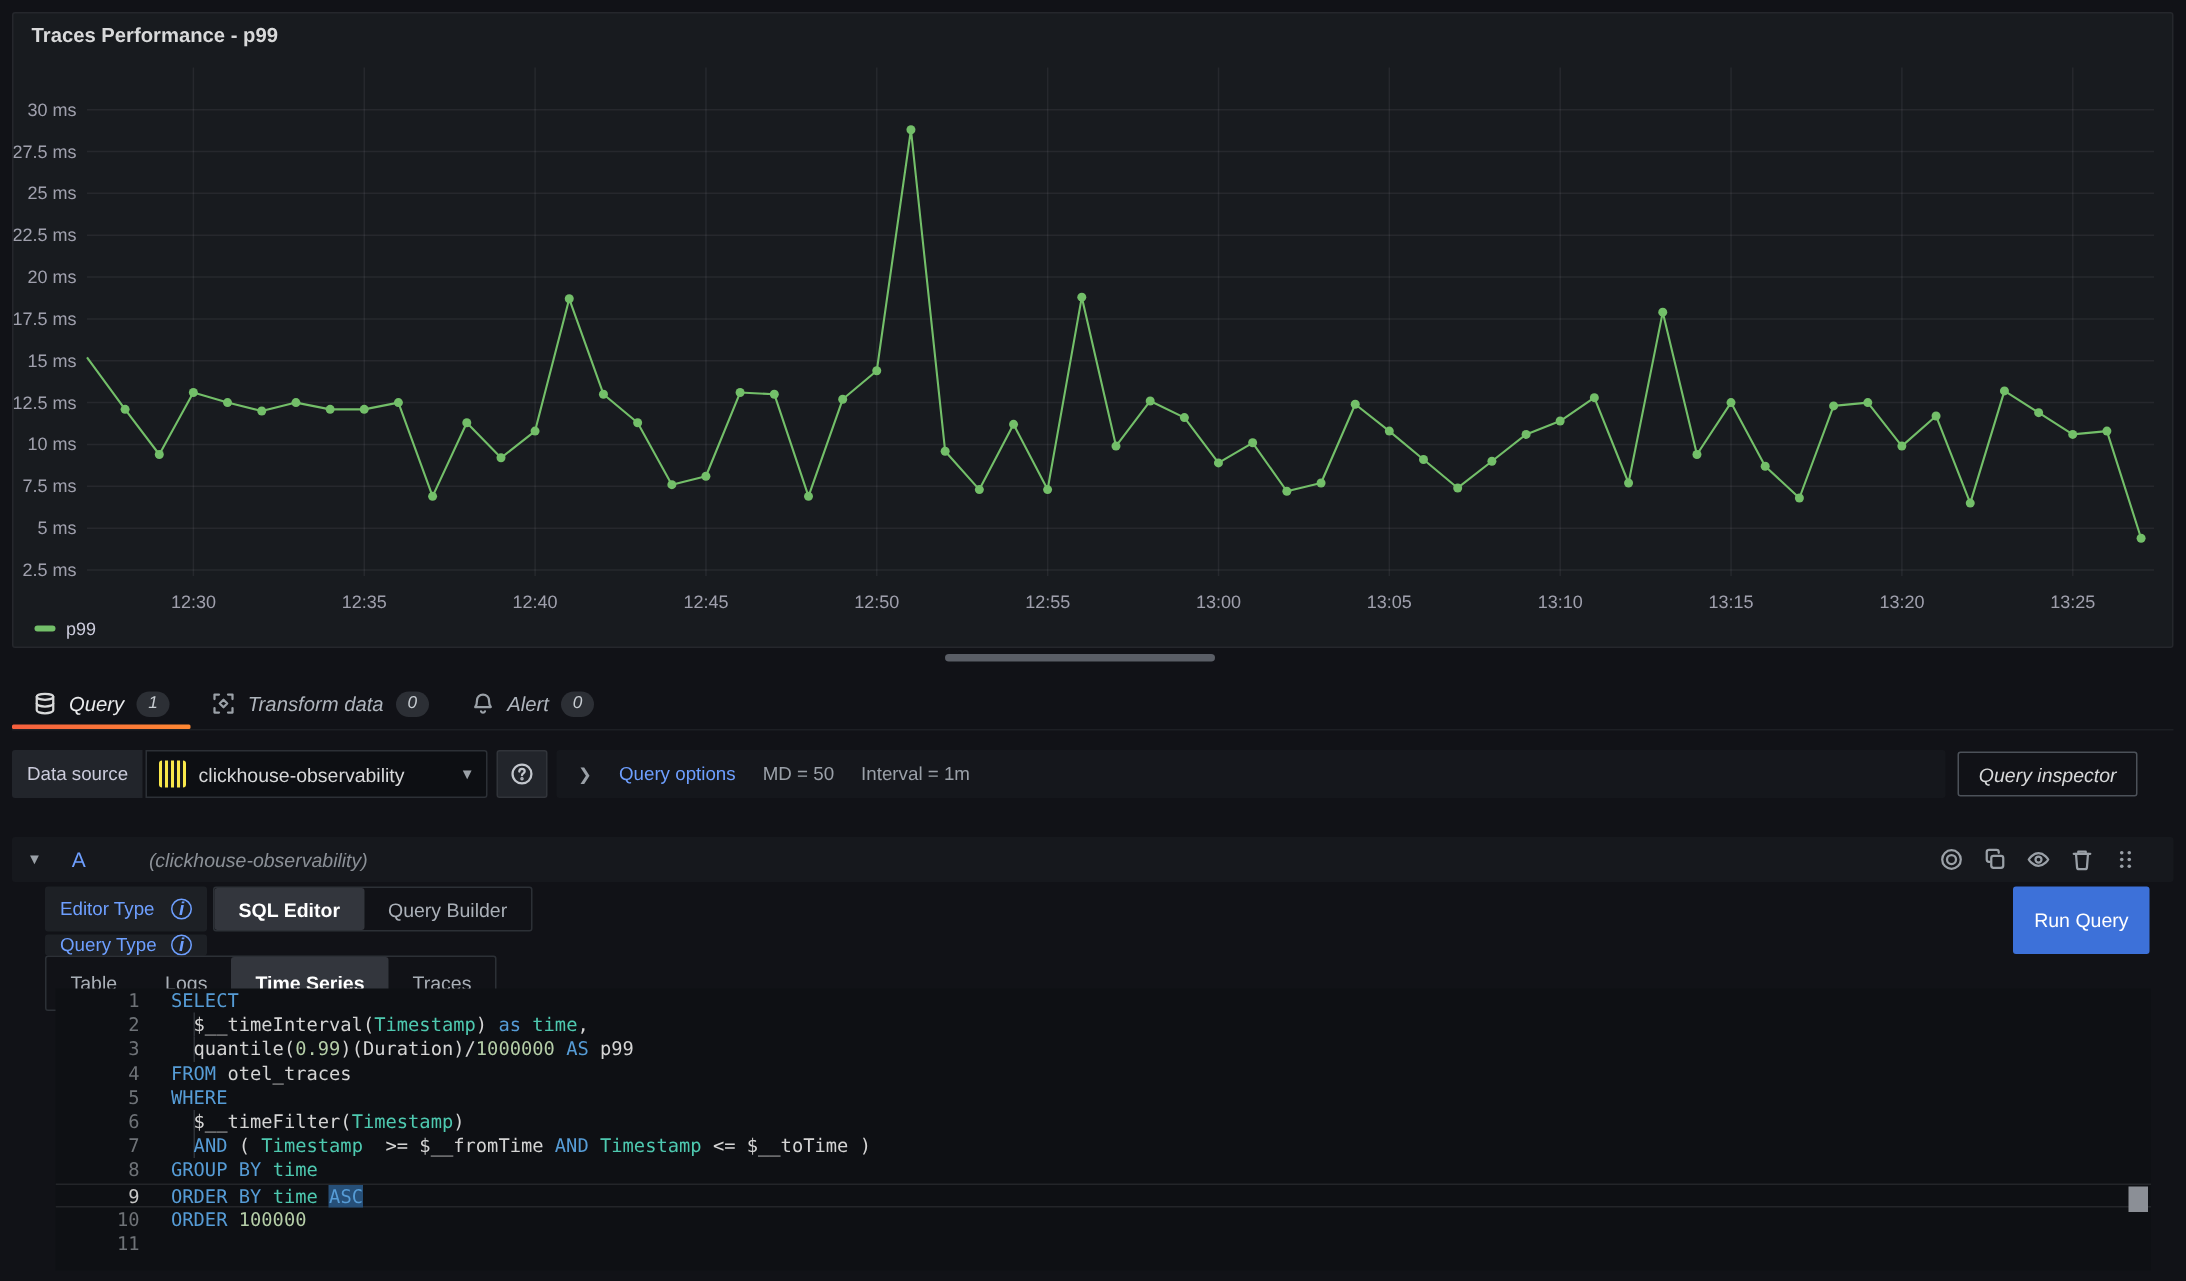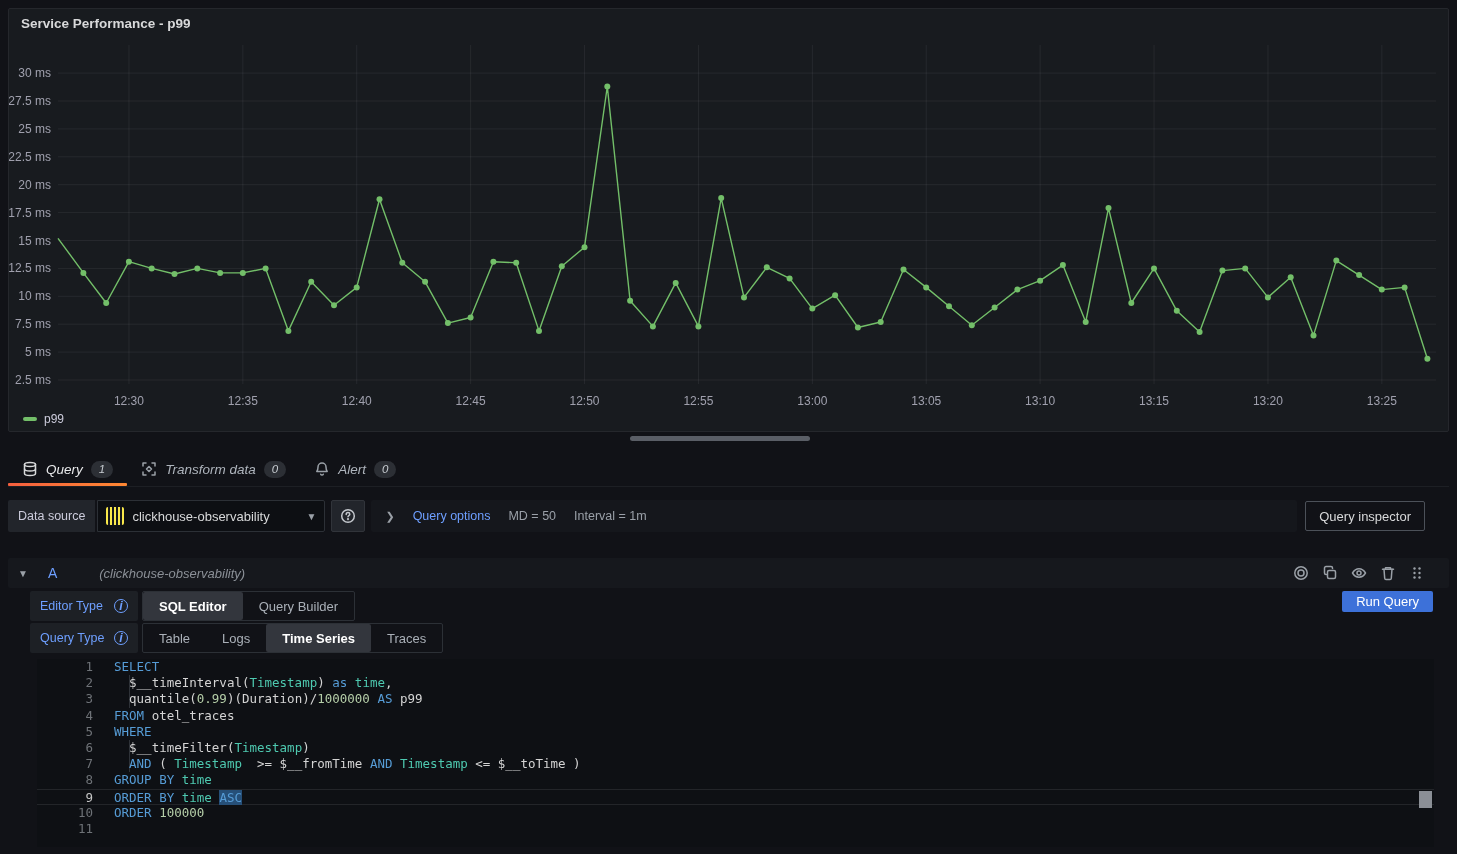--- a/index.html
+++ b/index.html
@@ -45,44 +45,44 @@
   .chev { color:#9aa0a7; font-size:10px; }
   .ds-help { width:34px; margin-left:6px; background:#22252b; border:1px solid #31343a; border-radius:2px;
     display:flex; align-items:center; justify-content:center; color:#c3c7cd; cursor:pointer; }
   .opt-bar { flex:1; margin-left:6px; background:#15171c; border-radius:2px; display:flex;
     align-items:center; gap:18px; padding:0 14px; }
   .opt-chevron { color:#9aa0a7; font-size:11px; cursor:pointer; }
   .opt-link { color:#6e9fff; font-size:12.5px; cursor:pointer; }
   .opt-meta { color:#9aa0a8; font-size:12.5px; }
   .qi-btn { margin-left:8px; margin-right:24px; align-self:center; height:30px; padding:0 13px;
     background:transparent; border:1px solid #4c5159; border-radius:2px; color:#d8d9da;
-    font-size:13px; cursor:pointer; font-family:inherit; }
+    font-size:13px; cursor:pointer; font-family:inherit;font-style:italic; }
 
   
   .row-a { position:absolute; left:8px; top:558px; right:8px; height:30px; background:#16181d;
     border-radius:2px; display:flex; align-items:center; padding:0 10px; }
   .row-a .collapse { color:#9aa0a7; font-size:10px; margin-right:20px; cursor:pointer; }
   .ref-id { color:#6e9fff; font-size:14px; font-weight:500; margin-right:42px; cursor:pointer; }
   .ds-hint { color:#8b9097; font-size:13px; font-style:italic; }
   .row-actions { margin-left:auto; display:flex; align-items:center; gap:13px; margin-right:14px; }
   .action-icon { width:16px; height:16px; color:#9aa0a7; display:inline-flex; cursor:pointer; }
 
   
   .ctl-row { position:absolute; left:30px; display:flex; align-items:stretch; height:30px; }
-  .ctl-row.r1 { top:591px; } .ctl-row.r2 { top:623px; }
+  .ctl-row.r1 { top:591px; } .ctl-row.r2 { top:623px;flex-direction:column; }
   .ctl-label { width:108px; background:#1d2025; border-radius:2px; display:flex; align-items:center;
     justify-content:space-between; padding:0 10px; margin-right:4px; }
   .ctl-label span { color:#6e9fff; font-size:12.5px; }
   .info-icon { width:14px; height:14px; border:1px solid #6e9fff; border-radius:50%; color:#6e9fff;
     font-size:9.5px; display:flex; align-items:center; justify-content:center; font-style:italic; font-weight:700; }
   .segmented { display:flex; background:#111217; border:1px solid #2c3036; border-radius:2px; padding:0; }
   .seg { padding:10px 16px; display:flex; align-items:center; font-size:13px; color:#aab0b8;
     cursor:pointer; border-radius:2px; margin:0; }
   .seg.active { background:#33363d; color:#ffffff; font-weight:700; }
-  .run-btn { position:absolute; right:24px; top:591px; height:21px; padding:0 14px;
+  .run-btn { position:absolute; right:24px; top:591px; height:45px; padding:0 14px;
     background:#3d71d9; border:none; border-radius:2px; color:#fff; font-size:13px; font-weight:500;
     cursor:pointer; font-family:inherit; }
 
   
   .code-editor { position:absolute; left:37px; top:659px; width:1397px; height:188px;
     background:#0e1014; font-family:"DejaVu Sans Mono", monospace; font-size:12.5px; overflow:hidden; }
   .code-line { display:flex; height:16.2px; line-height:16.2px; white-space:pre; position:relative; }
   .code-line.current { border-top:1px solid rgba(255,255,255,0.09); border-bottom:1px solid rgba(255,255,255,0.09); }
   .gutter { width:56px; text-align:right; color:#6e7277; flex:none; user-select:none; }
   .code-line.current .gutter { color:#c6c6c6; }
@@ -93,21 +93,21 @@
   .tk-plain { color:#d4d4d4; } .tk-kwsel { color:#569cd6; background:#264f78; }
   .cursor-marker { position:absolute; right:2px; top:1px; width:13px; height:17px; background:#8b8f96; }
 
   svg.icon { width:100%; height:100%; fill:none; stroke:currentColor; stroke-width:1.5;
     stroke-linecap:round; stroke-linejoin:round; }
 </style>
 </head>
 <body>
 
 <div class="panel">
-  <div class="panel-title">Service Performance - p99</div>
+  <div class="panel-title">Traces Performance - p99</div>
   <svg class="chart-svg" id="chart" width="1439" height="402">
       <g>
         <line x1="49" x2="1427" y1="371" y2="371" stroke="rgba(204,204,220,0.08)" stroke-width="1"></line>
         <line x1="49" x2="1427" y1="343.1" y2="343.1" stroke="rgba(204,204,220,0.08)" stroke-width="1"></line>
         <line x1="49" x2="1427" y1="315.2" y2="315.2" stroke="rgba(204,204,220,0.08)" stroke-width="1"></line>
         <line x1="49" x2="1427" y1="287.3" y2="287.3" stroke="rgba(204,204,220,0.08)" stroke-width="1"></line>
         <line x1="49" x2="1427" y1="259.4" y2="259.4" stroke="rgba(204,204,220,0.08)" stroke-width="1"></line>
         <line x1="49" x2="1427" y1="231.5" y2="231.5" stroke="rgba(204,204,220,0.08)" stroke-width="1"></line>
         <line x1="49" x2="1427" y1="203.6" y2="203.6" stroke="rgba(204,204,220,0.08)" stroke-width="1"></line>
         <line x1="49" x2="1427" y1="175.7" y2="175.7" stroke="rgba(204,204,220,0.08)" stroke-width="1"></line>

